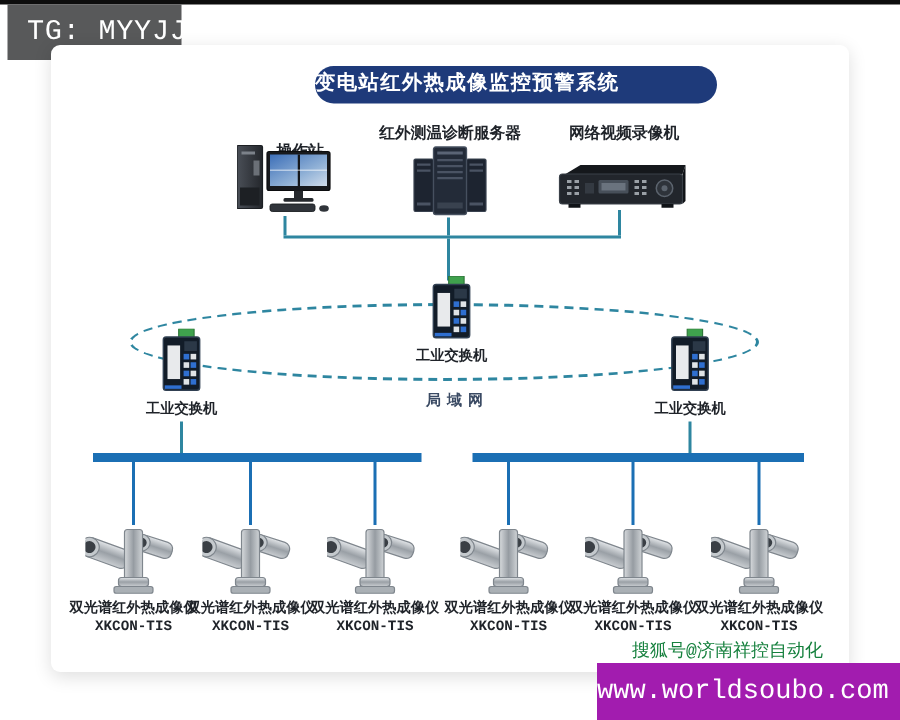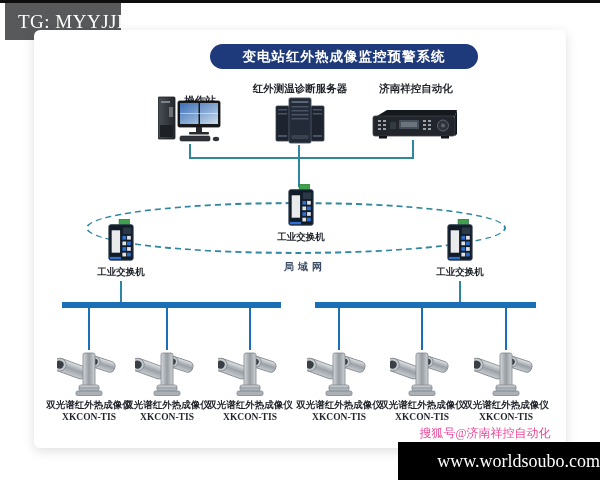--- a/index.html
+++ b/index.html
@@ -1,63 +1,63 @@
 <!DOCTYPE html>
 <html><head>
 <meta charset="utf-8">
 <style>
   * { margin:0; padding:0; box-sizing:border-box; }
   body { background:#fff; }
   .screen {
     position:relative; width:600px; height:480px; background:#ffffff;
-    font-family:Liberation Serif, serif; overflow:hidden;
+    font-family:Liberation Mono, monospace; overflow:hidden;
   }
   .abs { position:absolute; }
   .top-strip { left:0; top:0; width:600px; height:3px; background:#0d0d0d; }
   .tg-badge {
     left:5px; top:3px; width:116px; height:37px; background:#58595a;
     color:#fff; font-size:19px; line-height:37px; padding-left:13px;
     letter-spacing:0.5px; white-space:nowrap;
   }
   .card {
     left:34px; top:30px; width:532px; height:418px; background:#ffffff;
     border-radius:6px; box-shadow:0 3px 12px rgba(0,0,0,0.13);
   }
   .logo { left:110px; top:48px; font-size:15px; font-weight:bold; white-space:nowrap; }
   .logo .red { color:#e8232e; }
   .logo .navy { color:#1e3a7a; }
   .logo .cn { color:#1e3a7a; font-size:14px; margin-left:3px; }
   .title-pill {
     left:210px; top:44px; width:268px; height:25px; background:#1e3a7a;
     border-radius:13px; color:#fff; font-size:13.5px; font-weight:bold;
-    text-align:center; line-height:25px; letter-spacing:1px; white-space:nowrap;
+    line-height:25px; letter-spacing:1px; white-space:nowrap;
   }
   .lbl {
     font-weight:bold; color:#1f2329; white-space:nowrap;
     transform:translateX(-50%); font-size:10.5px;
   }
   .lbl-sm { font-size:9.5px; }
   .lan-lbl {
     font-weight:bold; color:#3a4a63; font-size:10px; letter-spacing:4px;
     transform:translateX(-50%); white-space:nowrap;
   }
   .tealline { background:#2e86a0; }
   .busbar { background:#1b6fb4; height:6px; }
   .drop { background:#1b6fb4; width:2px; }
   .lan-ellipse {
     left:86px; top:202px; width:420px; height:52px;
     border:2px dashed #2e86a0; border-radius:50%;
   }
   .watermark {
     left:405px; top:425px; width:160px; text-align:center;
-    color:#ec4899; font-size:12px; white-space:nowrap;
+    color:#15803d; font-size:12px; white-space:nowrap;
   }
   .site-bar {
-    left:398px; top:442px; width:202px; height:38px; background:#000000;
-    color:#fff; font-size:18px; text-align:right; line-height:38px; white-space:nowrap;
+    left:398px; top:442px; width:202px; height:38px; background:#a21caf;
+    color:#fff; font-size:18px; text-align:left; line-height:38px; white-space:nowrap;
   }
   svg.icon { display:block; }
 </style>
 </head>
 <body>
 
 <div class="screen">
 
   <svg width="0" height="0" style="position:absolute" aria-hidden="true">
     <defs>
@@ -175,21 +175,21 @@
 
   <div class="abs top-strip"></div>
   <div class="abs tg-badge">TG: MYYJJPP</div>
 
   <div class="abs card"></div>
 
   <div class="abs title-pill">变电站红外热成像监控预警系统</div>
 
   <div class="abs lbl" style="left:200px; top:82px;margin-top:12px;">操作站</div>
   <div class="abs lbl" style="left:300px; top:82px;">红外测温诊断服务器</div>
-  <div class="abs lbl" style="left:416px; top:82px;">济南祥控自动化</div>
+  <div class="abs lbl" style="left:416px; top:82px;">网络视频录像机</div>
 
   <svg class="abs icon" style="left:158px; top:95px;" width="66" height="50">
       <use href="#sym-pc"></use>
     </svg>
   <svg class="abs icon" style="left:275px; top:97px;" width="50" height="48">
       <use href="#sym-server"></use>
     </svg>
   <svg class="abs icon" style="left:371px; top:110px;" width="88" height="30">
       <use href="#sym-nvr"></use>
     </svg>

